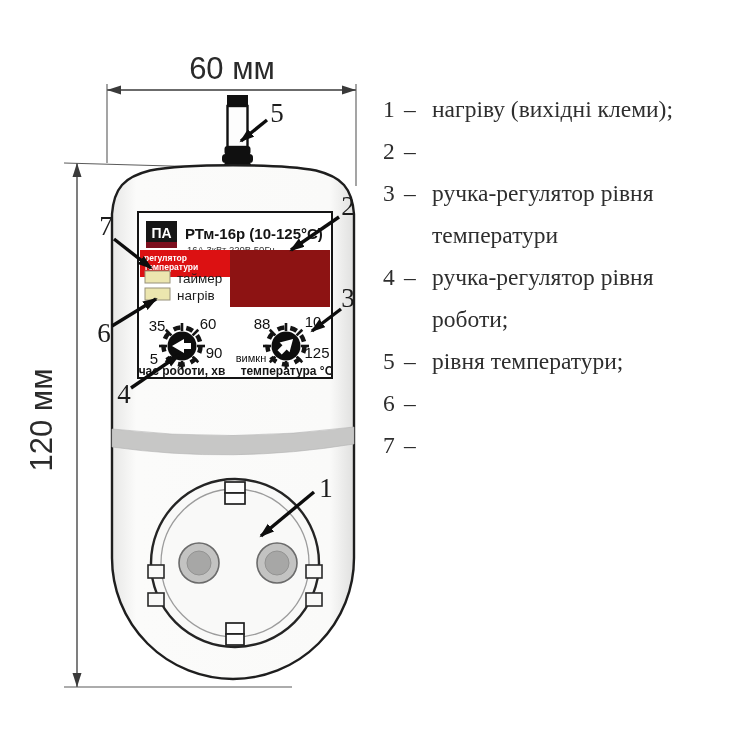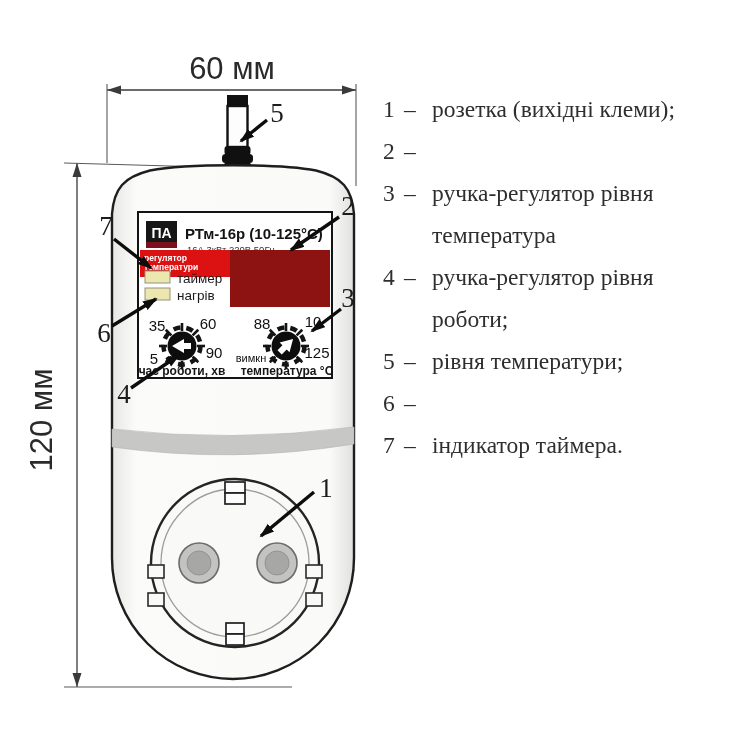--- a/index.html
+++ b/index.html
@@ -162,46 +162,45 @@
     <text x="104" y="342">6</text>
     <text x="106" y="235">7</text>
   </g>
 </svg>
 
 
 <div class="legend">
   <div class="li">
     <span class="num">1</span>
     <span class="dash">–</span>
-    <span class="txt">розетка (вихідні клеми);</span>
+    <span class="txt">нагріву (вихідні клеми);</span>
   </div>
   <div class="li">
     <span class="num">2</span>
     <span class="dash">–</span>
   </div>
   <div class="li">
     <span class="num">3</span>
     <span class="dash">–</span>
-    <span class="txt">ручка-регулятор рівня температура</span>
+    <span class="txt">ручка-регулятор рівня температури</span>
   </div>
   <div class="li">
     <span class="num">4</span>
     <span class="dash">–</span>
     <span class="txt">ручка-регулятор рівня роботи;</span>
   </div>
   <div class="li">
     <span class="num">5</span>
     <span class="dash">–</span>
     <span class="txt">рівня температури;</span>
   </div>
   <div class="li">
     <span class="num">6</span>
     <span class="dash">–</span>
   </div>
   <div class="li">
     <span class="num">7</span>
     <span class="dash">–</span>
-    <span class="txt">індикатор таймера.</span>
   </div>
 </div>
 
 
 
 
 </body></html>

